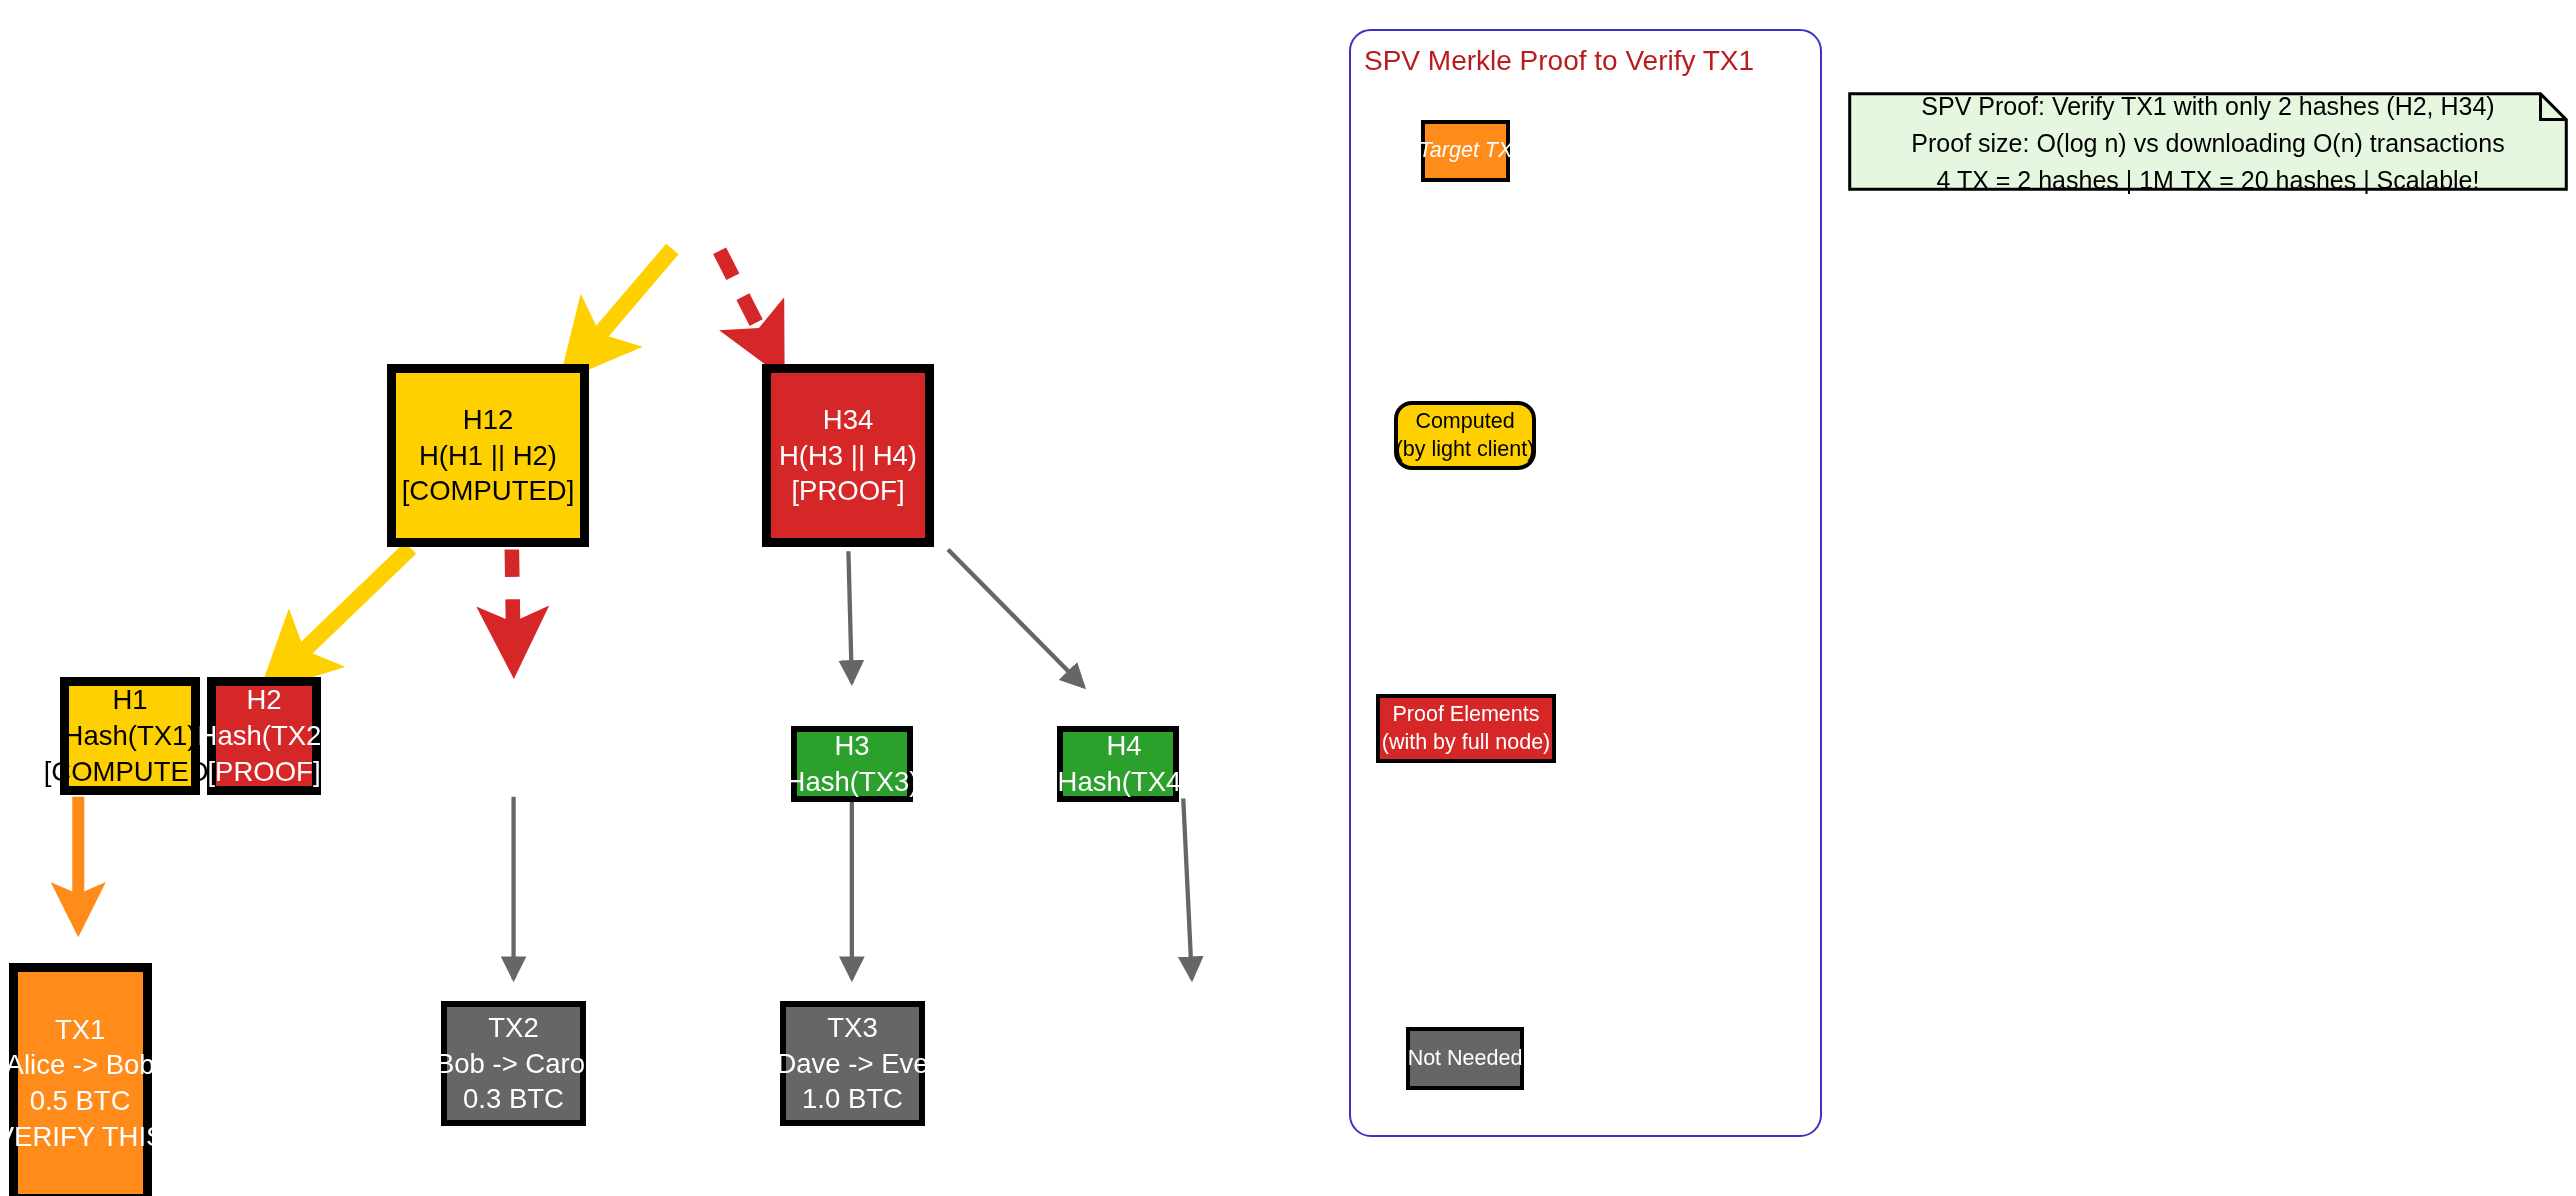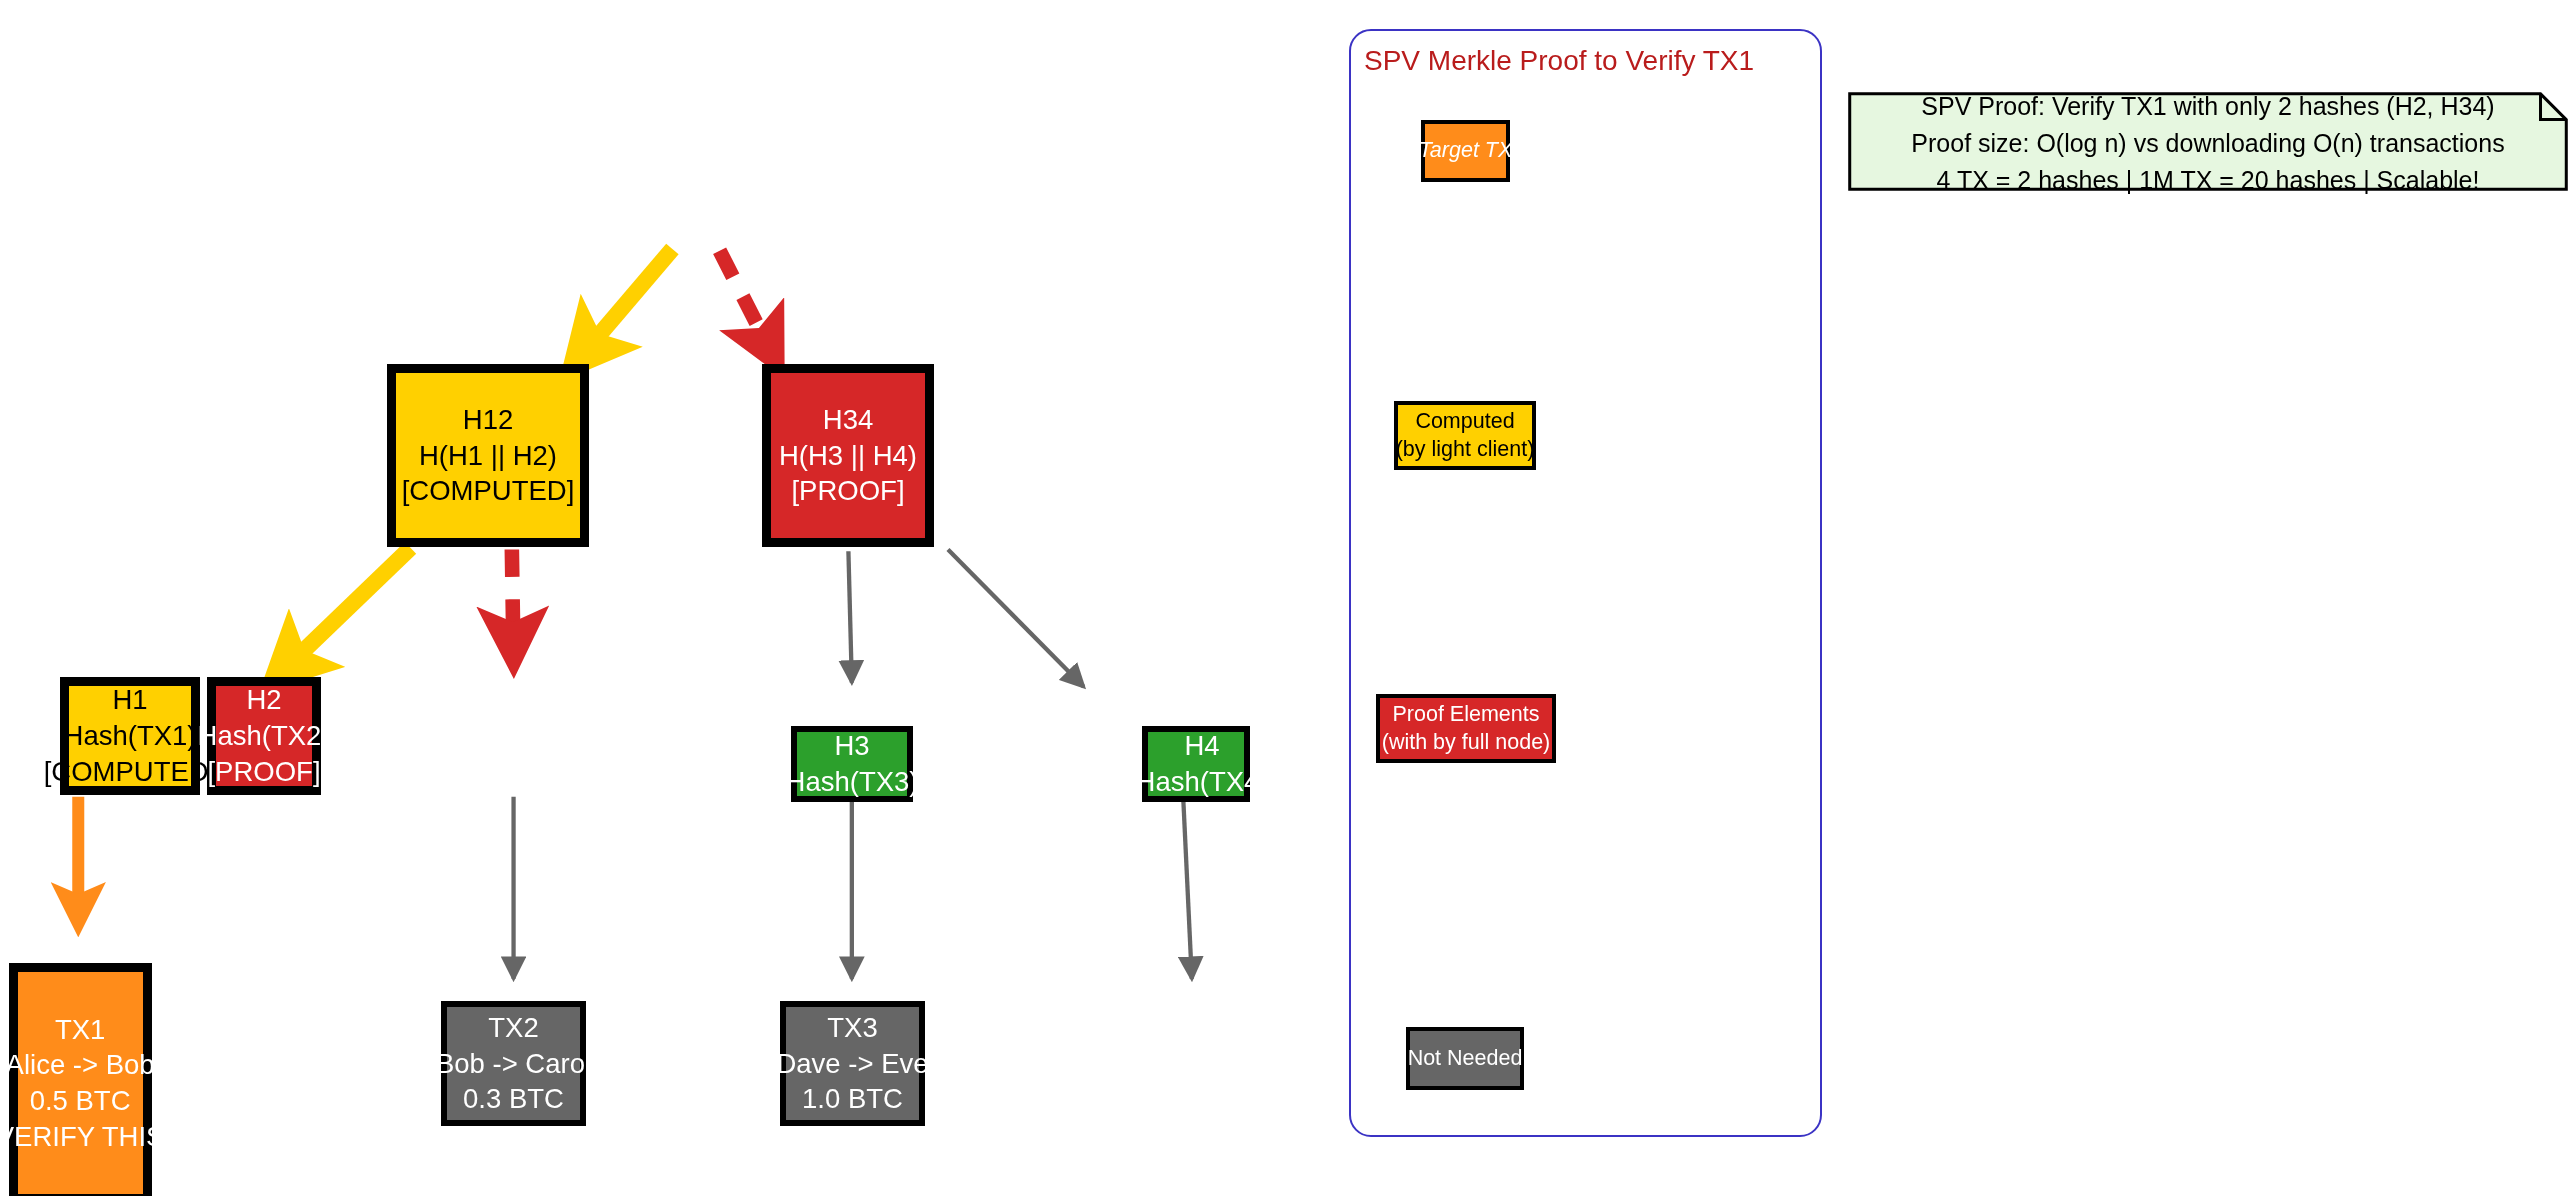--- a/index.html
+++ b/index.html
@@ -97,21 +97,21 @@
     flex-direction: column;
     align-items: center;
     justify-content: center;
     text-align: center;
     line-height: 1.28;
     font-size: 21.5px;
     white-space: pre;
     border: 4.3px solid #000000;
   }
   .legend-swatch.sw-orange { background: #ff8c1a; color: #ffffff; }
-  .legend-swatch.sw-yellow { background: #ffd000; color: #000000; }
+  .legend-swatch.sw-yellow { background: #ffd000; color: #000000; border-radius: 18px; }
   .legend-swatch.sw-red    { background: #d62728; color: #ffffff; }
   .legend-swatch.sw-gray   { background: #666666; color: #ffffff; }
 
   
   #note-box {
     position: absolute;
     box-sizing: border-box;
   }
   #note-box .note-svg {
     position: absolute;
@@ -221,21 +221,21 @@
     <span class="ln">H2</span>
     <span class="ln">Hash(TX2)</span>
     <span class="ln">[PROOF]</span>
   </div>
 
   <div class="node skin-green" style="left:791px; top:726px; width:122px; height:76px;">
     <span class="ln">H3</span>
     <span class="ln">Hash(TX3)</span>
   </div>
 
-  <div class="node skin-green" style="left:1142px; top:726px; width:108px; height:76px;padding-left:12px;">
+  <div class="node skin-green" style="left:1057px; top:726px; width:122px; height:76px;padding-left:12px;">
     <span class="ln">H4</span>
     <span class="ln">Hash(TX4)</span>
   </div>
 
   <div class="node skin-orange" style="left:8.6px; top:963px; width:143px; height:240px;">
     <span class="ln">TX1</span>
     <span class="ln">Alice -&gt; Bob</span>
     <span class="ln">0.5 BTC</span>
     <span class="ln">[VERIFY THIS]</span>
   </div>

